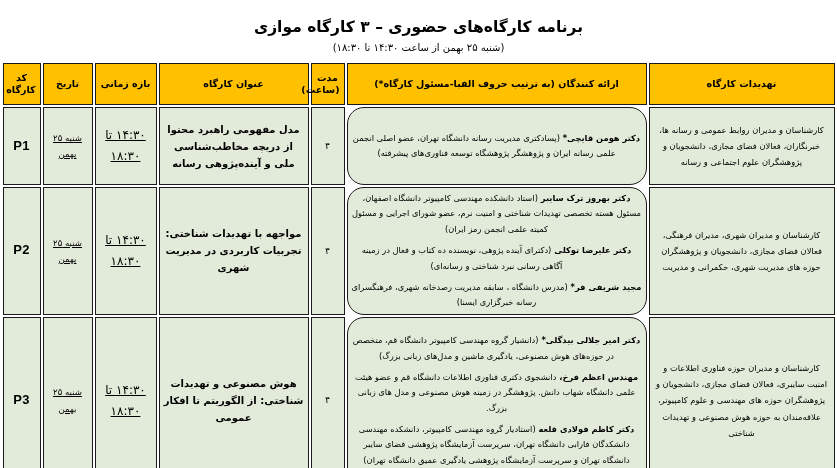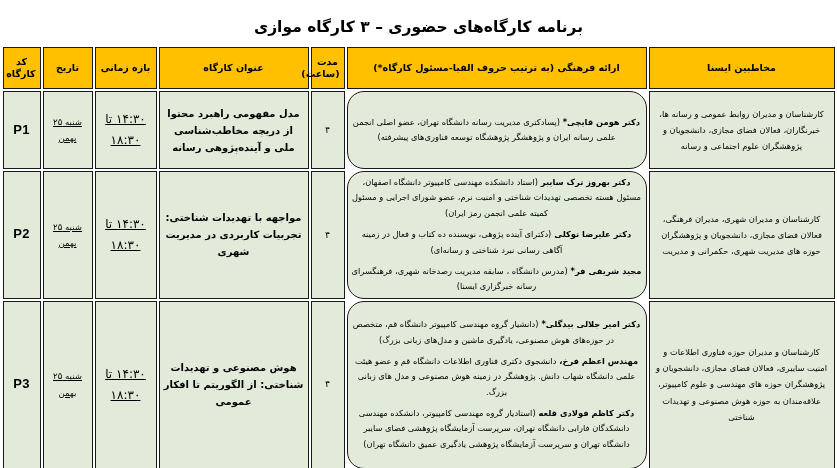--- a/index.html
+++ b/index.html
@@ -105,36 +105,37 @@
   .row-p2 td { height: 108px; }
   .row-p3 td { height: 168px; }
 </style>
 </head>
 <body>
 
 <div class="page">
 
   <div class="title-block">
     <div class="main-title">برنامه کارگاه‌های حضوری – ۳ کارگاه موازی</div>
+    <div class="sub-title">(شنبه ۲۵ بهمن از ساعت ۱۴:۳۰ تا ۱۸:۳۰)</div>
   </div>
 
   <table class="schedule">
     <colgroup>
       <col class="col-aud">
       <col class="col-present">
       <col class="col-dur">
       <col class="col-title">
       <col class="col-time">
       <col class="col-date">
       <col class="col-code">
     </colgroup>
     <thead>
       <tr>
-        <th>مخاطبین ایسنا</th>
-        <th>ارائه فرهنگی (به ترتیب حروف الفبا-مسئول کارگاه*)</th>
+        <th>تهدیدات کارگاه</th>
+        <th>ارائه کنندگان (به ترتیب حروف الفبا-مسئول کارگاه*)</th>
         <th>مدت (ساعت)</th>
         <th>عنوان کارگاه</th>
         <th>بازه زمانی</th>
         <th>تاریخ</th>
         <th>کد کارگاه</th>
       </tr>
     </thead>
     <tbody>
       <tr class="row-p1">
         <td class="cell-aud">کارشناسان و مدیران روابط عمومی و رسانه ها، خبرنگاران، فعالان فضای مجازی، دانشجویان و پژوهشگران علوم اجتماعی و رسانه</td>

